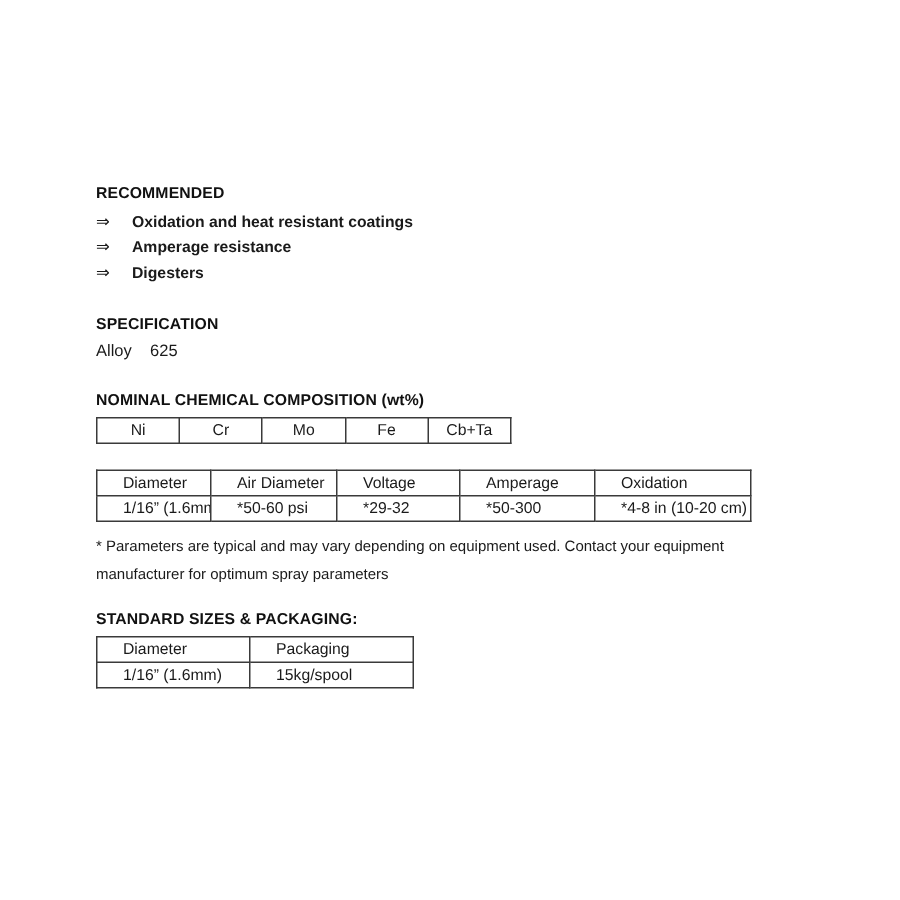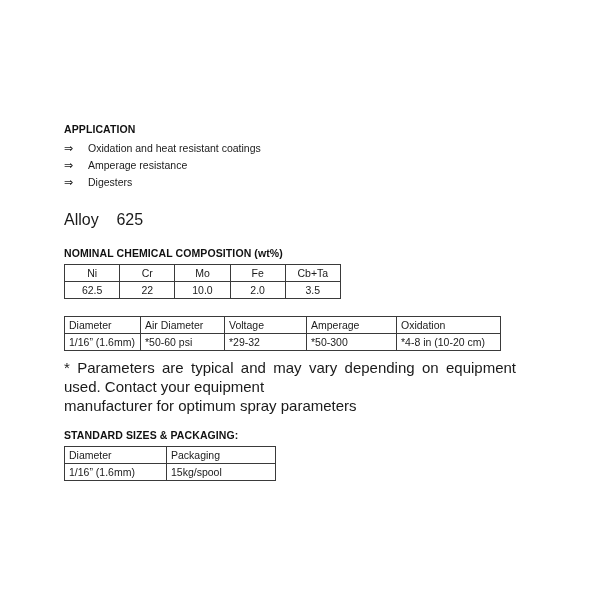--- a/index.html
+++ b/index.html
@@ -56,45 +56,46 @@
   }
   .bullet-glyph {
     width: 24px;
     flex: 0 0 24px;
     font-size: 11px;
     color: #1a1a1a;
     line-height: 17px;
   }
   .bullet-text {
     line-height: 17px;
+    font-weight: bold;
   }
 
   .plain-line {
-    font-size: 16px;
+    font-size: 11px;
     line-height: 16px;
     color: #1a1a1a;
     margin: 3px 0 0 0;
     white-space: pre;
   }
 
   .gap-lg { height: 18px; }
   .gap-md { height: 13px; }
 
   table.doc-table {
     border-collapse: collapse;
     font-size: 10.5px;
     color: #1a1a1a;
     margin-top: 4px;
     table-layout: fixed;
     border-radius: 10px;
   }
   table.doc-table td {
     border: 1px solid #3a3a3a;
     height: 16px;
-    padding: 0 4px;
+    padding: 0 17px;
     line-height: 16px;
     vertical-align: middle;
     white-space: nowrap;
     overflow: hidden;
   }
 
   
   #composition-table { width: 276px; }
   #composition-table td {
     text-align: center;
@@ -111,56 +112,57 @@
   #spray-table col.c4 { width: 90px; }
   #spray-table col.c5 { width: 104px; }
 
   
   #sizes-table { width: 211px; }
   #sizes-table td { text-align: left; }
   #sizes-table col.s1 { width: 102px; }
   #sizes-table col.s2 { width: 109px; }
 
   .footnote {
-    font-size: 15px;
+    font-size: 10px;
     line-height: 19px;
     color: #1a1a1a;
     text-align: justify;
     width: 452px;
     margin-top: 7px;
   }
   .footnote .last-line {
     text-align: left;
   }
 </style>
 </head>
 <body>
 
 <div id="page">
   <div class="content">
 
-    <div class="section-heading">APPLICATION</div>
+    <div class="section-heading">RECOMMENDED</div>
 
     <div class="bullet-list">
       <div class="bullet-row">
         <span class="bullet-glyph">⇒</span>
         <span class="bullet-text">Oxidation and heat resistant coatings</span>
       </div>
       <div class="bullet-row">
         <span class="bullet-glyph">⇒</span>
         <span class="bullet-text">Amperage resistance</span>
       </div>
       <div class="bullet-row">
         <span class="bullet-glyph">⇒</span>
         <span class="bullet-text">Digesters</span>
       </div>
     </div>
 
     <div class="gap-lg"></div>
 
+    <div class="section-heading">SPECIFICATION</div>
     <div class="plain-line">Alloy    625</div>
 
     <div class="gap-lg"></div>
 
     <div class="section-heading">NOMINAL CHEMICAL COMPOSITION (wt%)</div>
 
     <table class="doc-table" id="composition-table">
       <colgroup>
         <col class="c">
           <col class="c">
@@ -168,27 +170,20 @@
           <col class="c">
           <col class="c">
       </colgroup>
       <tbody>
         <tr>
           <td>Ni</td>
           <td>Cr</td>
           <td>Mo</td>
           <td>Fe</td>
           <td>Cb+Ta</td>
-        </tr>
-        <tr>
-          <td>62.5</td>
-          <td>22</td>
-          <td>10.0</td>
-          <td>2.0</td>
-          <td>3.5</td>
         </tr>
       </tbody>
     </table>
 
     <div class="gap-md"></div>
 
 
     <table class="doc-table" id="spray-table">
       <colgroup>
         <col class="c1">

